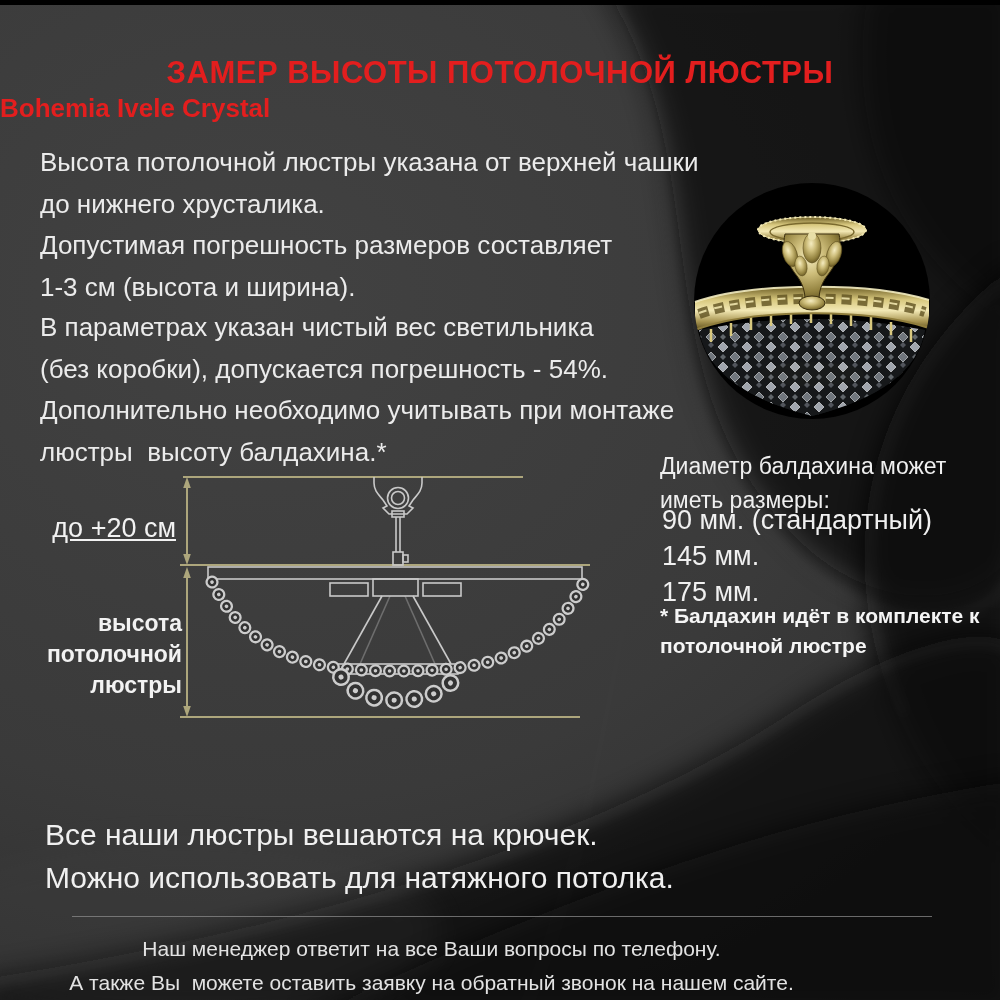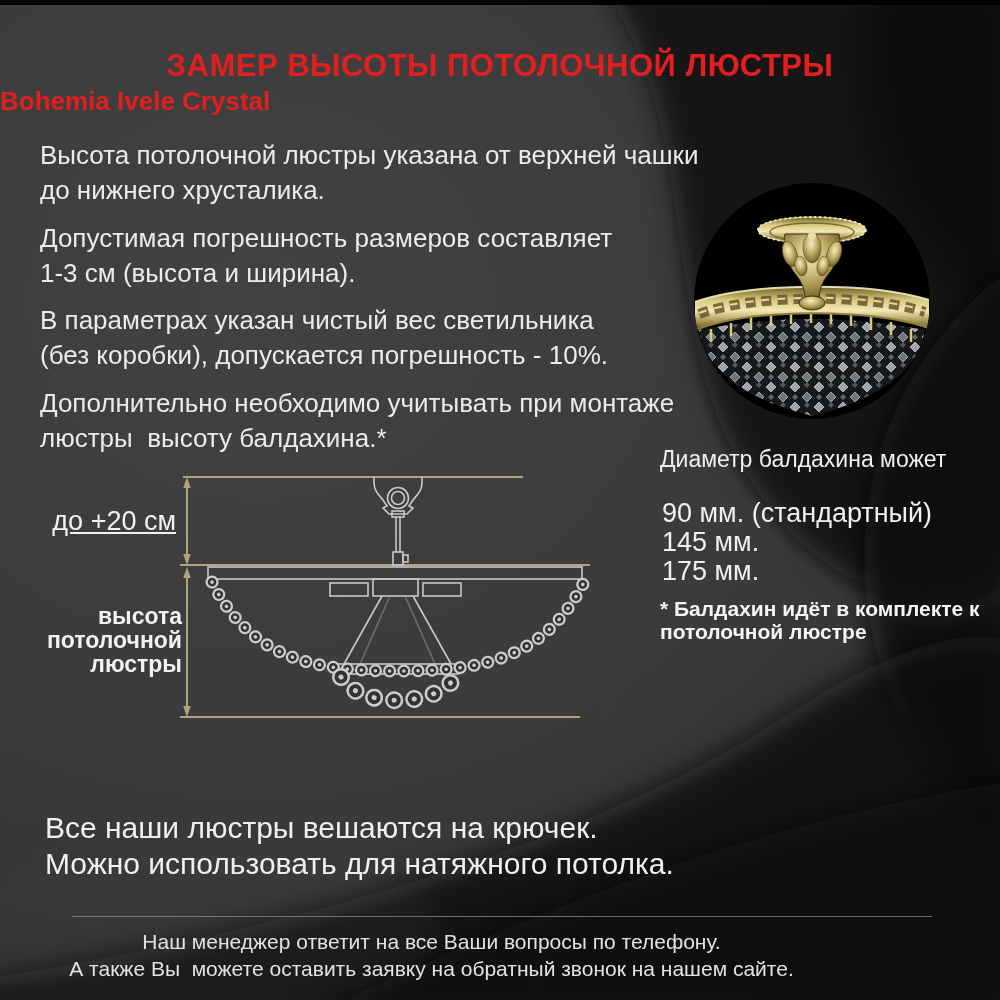--- a/index.html
+++ b/index.html
@@ -3,21 +3,21 @@
 <meta charset="utf-8">
 <style>
   html,body{margin:0;padding:0;background:#000;}
   .page{
     position:relative;width:1000px;height:1000px;overflow:hidden;
     background:radial-gradient(140% 120% at 26% 30%, #424242 0%, #3a3a3a 42%, #2f2f2f 66%, #181818 100%);
     font-family:"Liberation Sans","DejaVu Sans",sans-serif;
     color:#ececec;
   }
   .abs{position:absolute;}
-  .pre{white-space:pre-wrap;}
+  .pre{white-space:pre-wrap;margin-top:7px;}
   .title{
     left:0;top:48px;width:1000px;text-align:center;
     color:#e31e1e;font-size:31px;font-weight:700;letter-spacing:0.5px;
   }
   .subtitle{
     left:0;top:86px;width:1000px;text-align:left;
     color:#e31e1e;font-size:26px;font-weight:700;
   }
   .para{left:40px;width:700px;font-size:26px;line-height:35px;color:#ebebeb;}
   .p1{top:138px;} .p2{top:221px;} .p3{top:303px;} .p4{top:386px;}
@@ -73,21 +73,21 @@
   <div class="abs para p1">
     <div class="pre">Высота потолочной люстры указана от верхней чашки</div>
     <div class="pre">до нижнего хрусталика.</div>
   </div>
   <div class="abs para p2">
     <div class="pre">Допустимая погрешность размеров составляет</div>
     <div class="pre">1-3 см (высота и ширина).</div>
   </div>
   <div class="abs para p3">
     <div class="pre">В параметрах указан чистый вес светильника</div>
-    <div class="pre">(без коробки), допускается погрешность - 10%.</div>
+    <div class="pre">(без коробки), допускается погрешность - 54%.</div>
   </div>
   <div class="abs para p4">
     <div class="pre">Дополнительно необходимо учитывать при монтаже</div>
     <div class="pre">люстры  высоту балдахина.*</div>
   </div>
 
   <div class="abs photo">
     <svg width="238" height="238" viewBox="0 0 238 238" aria-hidden="true">
       <defs>
         <radialGradient id="gold1" cx="45%" cy="35%" r="75%">
@@ -212,20 +212,21 @@
 
   <div class="abs dim-label-gap pre">до +20 см</div>
   <div class="abs dim-label-height">
     <div class="pre">высота</div>
     <div class="pre">потолочной</div>
     <div class="pre">люстры</div>
   </div>
 
   <div class="abs canopy-head">
     <div class="pre">Диаметр балдахина может</div>
+    <div class="pre">иметь размеры:</div>
   </div>
   <div class="abs canopy-sizes">
     <div class="pre">90 мм. (стандартный)</div>
     <div class="pre">145 мм.</div>
     <div class="pre">175 мм.</div>
   </div>
   <div class="abs canopy-note">
     <div class="pre">* Балдахин идёт в комплекте к</div>
     <div class="pre">потолочной люстре</div>
   </div>

